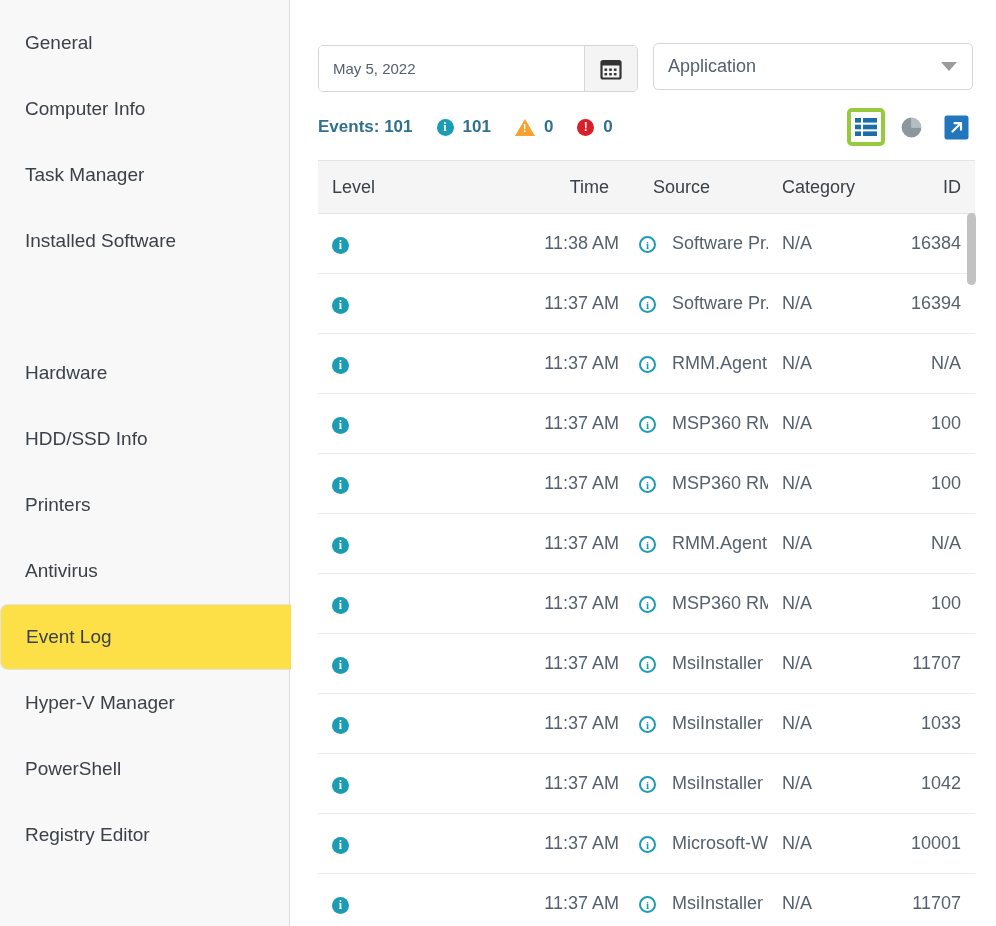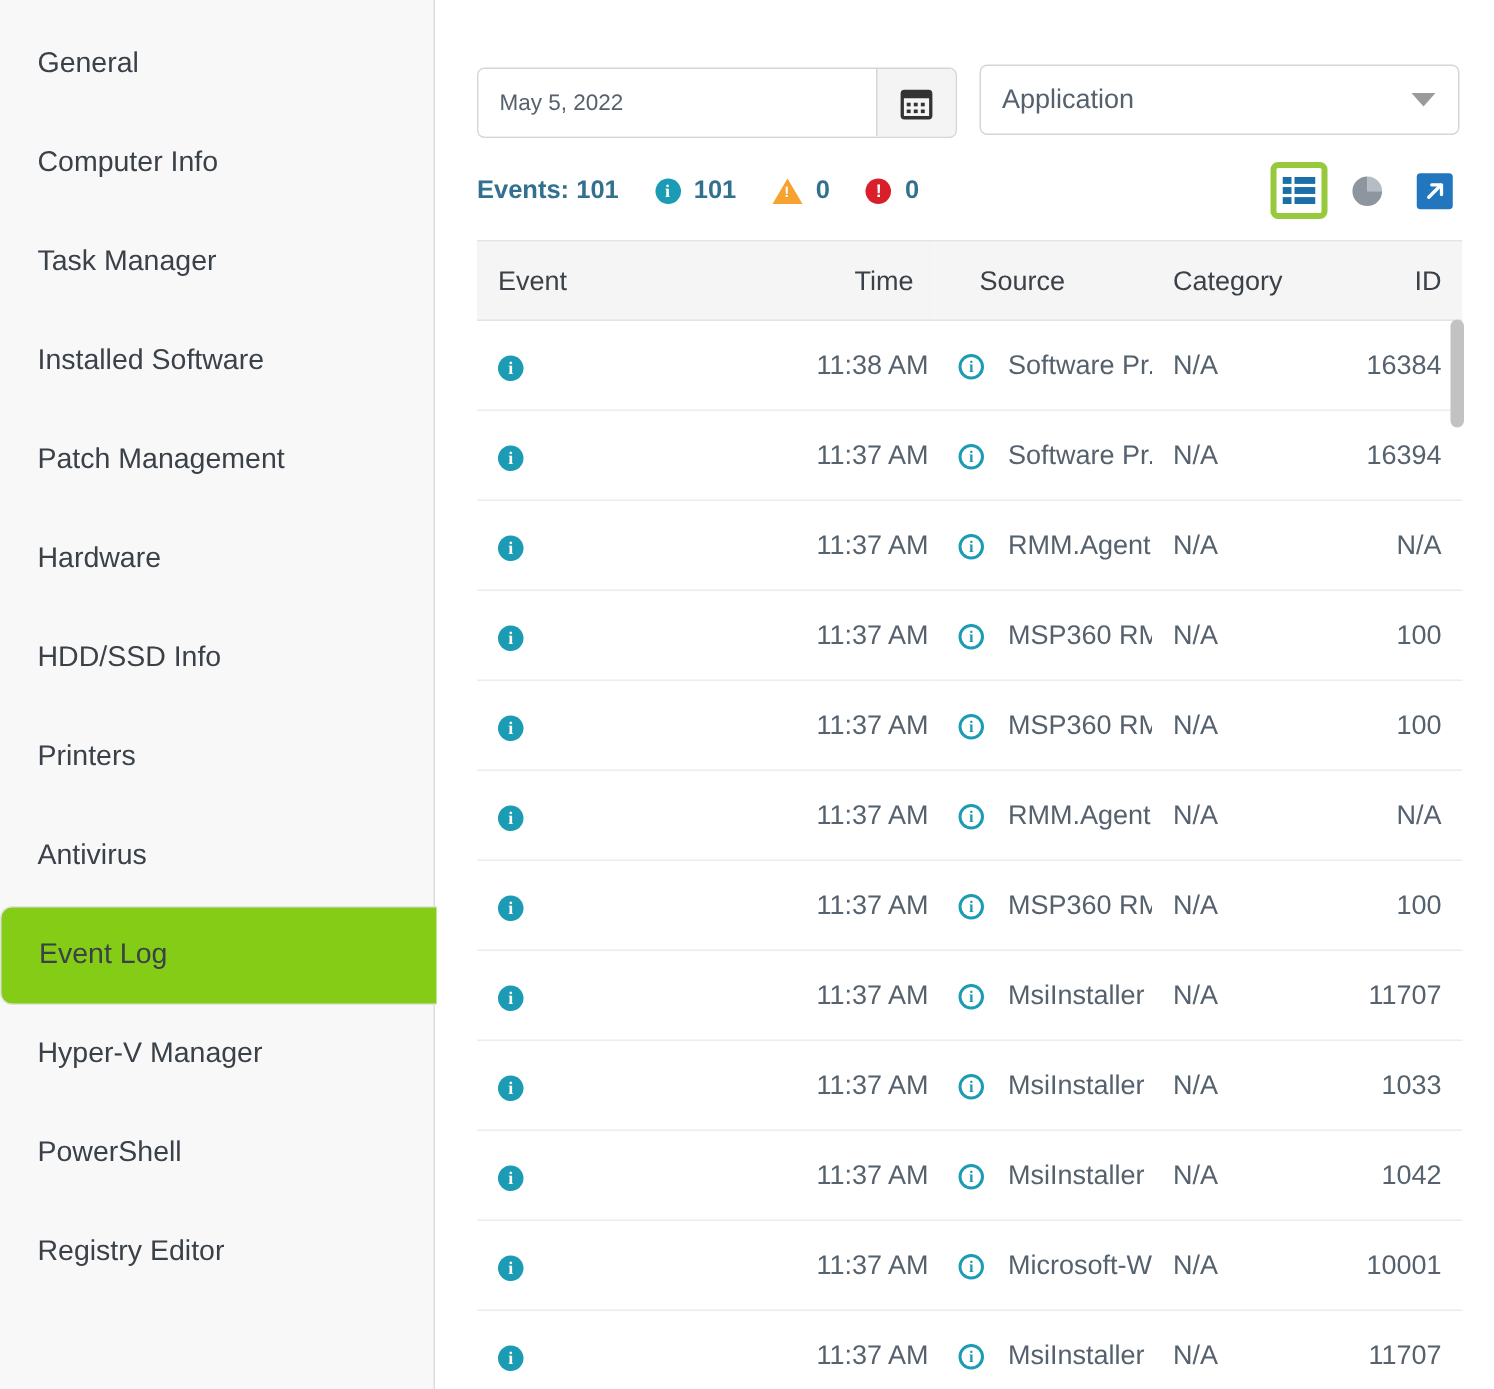--- a/index.html
+++ b/index.html
@@ -37,21 +37,21 @@
     display: flex;
     align-items: center;
     padding-left: 25px;
     font-size: 19px;
     color: #3b4148;
     cursor: pointer;
     white-space: nowrap;
   }
 
   .nav-item.selected {
-    background: #84cc16;
+    background: #fde047;
     border-top: 1px solid #e2e2e2;
     border-bottom: 1px solid #e2e2e2;
     border-left: 1px solid #e2e2e2;
     border-top-left-radius: 8px;
     border-bottom-left-radius: 8px;
     width: 291px;
     z-index: 3;
   }
 
   
@@ -321,23 +321,20 @@
       <span>Computer Info</span>
     </div>
     <div class="nav-item" style="top: 10px;">
       <span>General</span>
     </div>
     <div class="nav-item" style="top: 142px;">
       <span>Task Manager</span>
     </div>
     <div class="nav-item" style="top: 208px;">
       <span>Installed Software</span>
-    </div>
-    <div class="nav-item" style="top: 274px;">
-      <span>Patch Management</span>
     </div>
     <div class="nav-item" style="top: 340px;">
       <span>Hardware</span>
     </div>
     <div class="nav-item" style="top: 406px;">
       <span>HDD/SSD Info</span>
     </div>
     <div class="nav-item" style="top: 472px;">
       <span>Printers</span>
     </div>
@@ -427,21 +424,21 @@
         <path d="M8.5 16.5 L16.5 8.5" stroke="#ffffff" stroke-width="2.2" stroke-linecap="round"></path>
         <path d="M10.5 8.2 L17 8.2 L17 14.7" fill="none" stroke="#ffffff" stroke-width="2.2" stroke-linejoin="round" stroke-linecap="round"></path>
       </svg>
     </div>
   </div>
 
   <div id="table">
     <table>
       <thead>
         <tr>
-          <th class="col-level">Event</th>
+          <th class="col-level">Level</th>
           <th class="col-time">Time</th>
           <th class="col-src">Source</th>
           <th class="col-cat">Category</th>
           <th class="col-id">ID</th>
         </tr>
       </thead>
       <tbody id="tbody">
           <tr>
             <td class="c-level"><span class="ico-info-fill">i</span></td>
             <td class="c-time">11:38 AM</td>

